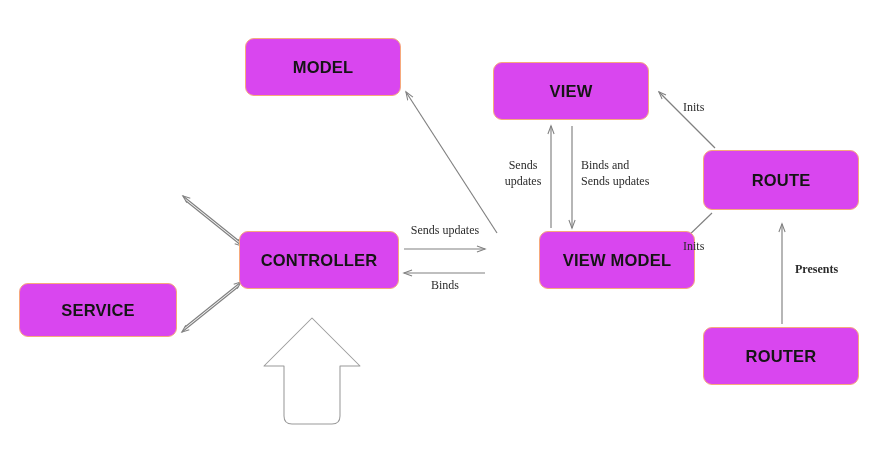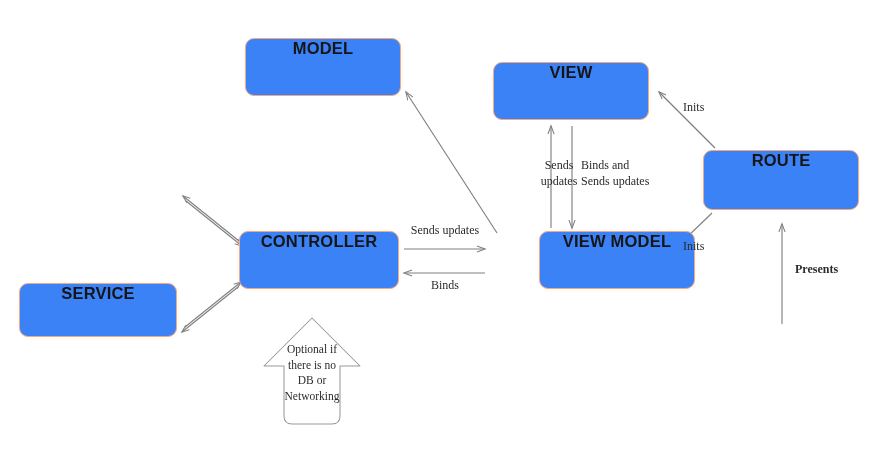--- a/index.html
+++ b/index.html
@@ -24,23 +24,23 @@
     top: 0;
     width: 889px;
     height: 464px;
     pointer-events: none;
   }
   .node-box {
     position: absolute;
     box-sizing: border-box;
     border: 1.6px solid #F6A97C;
     border-radius: 9px;
-    background: #3b82f6;
+    background: #d946ef;
     display: flex;
-    align-items: flex-start;
+    align-items: center;
     justify-content: center;
     text-align: center;
   }
   .node-label {
     font-family: "Liberation Sans", sans-serif;
     font-weight: bold;
     font-size: 16.5px;
     letter-spacing: 0.2px;
     color: #151515;
     white-space: nowrap;
@@ -123,35 +123,34 @@
   </div>
 
   <div class="node-box" style="left:491px; top:231px; width:156px; height:58px;margin-left:48px;">
     <span class="node-label">VIEW MODEL</span>
   </div>
 
   <div class="node-box" style="left:19px; top:283px; width:158px; height:54px;">
     <span class="node-label">SERVICE</span>
   </div>
 
+  <div class="node-box" style="left:703px; top:327px; width:156px; height:58px;">
+    <span class="node-label">ROUTER</span>
+  </div>
 
-  <div class="edge-label" style="left:500px; top:158px; width:46px; text-align:center;margin-left:36px;">Sends
+  <div class="edge-label" style="left:500px; top:158px; width:46px; text-align:center;">Sends
 updates</div>
 
   <div class="edge-label" style="left:581px; top:158px; width:96px; text-align:left;">Binds and
 Sends updates</div>
 
   <div class="edge-label" style="left:401px; top:223px; width:88px; text-align:center;">Sends updates</div>
 
   <div class="edge-label" style="left:414px; top:278px; width:62px; text-align:center;">Binds</div>
 
   <div class="edge-label" style="left:683px; top:100px; width:44px; text-align:left;">Inits</div>
 
   <div class="edge-label" style="left:683px; top:239px; width:44px; text-align:left;">Inits</div>
 
   <div class="edge-label" style="left:795px; top:262px; width:64px; text-align:left;font-weight:bold;">Presents</div>
 
-  <div class="callout-text" style="left:257px; top:342px;">Optional if
-there is no
-DB or
-Networking</div>
 
 </div>
 
 </body></html>

